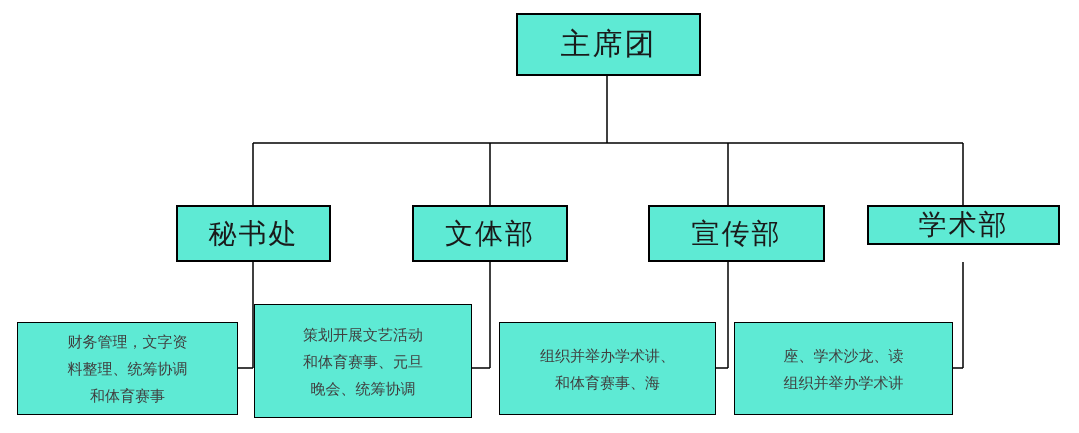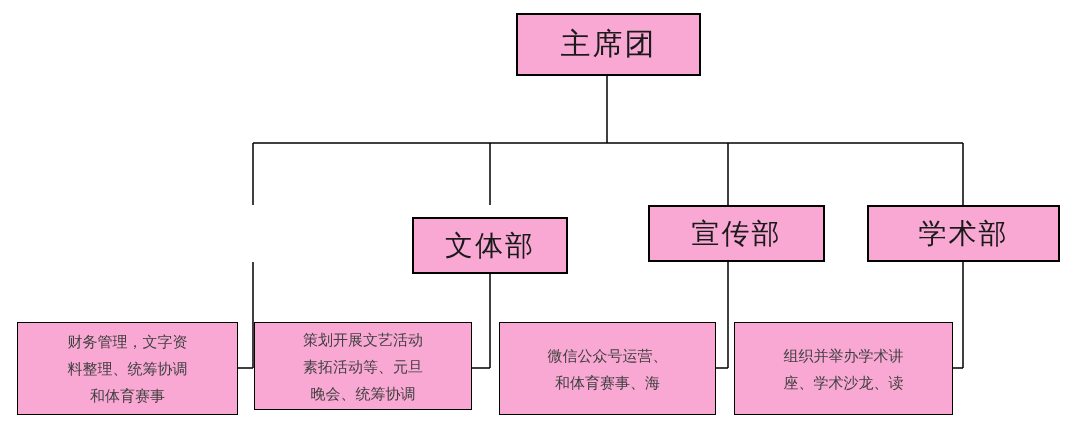--- a/index.html
+++ b/index.html
@@ -16,21 +16,21 @@
     overflow: hidden;
   }
   svg.lines {
     position: absolute;
     left: 0;
     top: 0;
     pointer-events: none;
   }
   .box {
     position: absolute;
-    background: #f9a8d4;
+    background: #5eead4;
     display: flex;
     flex-direction: column;
     align-items: center;
     justify-content: center;
     text-align: left;
     box-sizing: border-box;
     color: #1a1a1a;
   }
   .box.root {
     border: 2px solid #000000;
@@ -72,42 +72,43 @@
       <line x1="472" y1="368" x2="490" y2="368"></line>
       <line x1="728" y1="262" x2="728" y2="368"></line>
       <line x1="716" y1="368" x2="728" y2="368"></line>
       <line x1="963" y1="262" x2="963" y2="368"></line>
       <line x1="953" y1="368" x2="963" y2="368"></line>
     </g>
   </svg>
 
   <div class="box root" style="left:516px; top:13px; width:185px; height:63px;">主席团</div>
 
+  <div class="box dept" style="left:176px; top:205px; width:155px; height:57px;">秘书处</div>
 
-  <div class="box dept" style="left:412px; top:205px; width:156px; height:57px;margin-top:12px;">文体部</div>
+  <div class="box dept" style="left:412px; top:205px; width:156px; height:57px;">文体部</div>
 
   <div class="box dept" style="left:640px; top:205px; width:177px; height:57px;margin-left:8px;">宣传部</div>
 
-  <div class="box dept" style="left:867px; top:205px; width:193px; height:57px;">学术部</div>
+  <div class="box dept" style="left:867px; top:205px; width:193px; height:40px;">学术部</div>
 
   <div class="box desc" style="left:17px; top:322px; width:221px; height:93px;">
     <div>财务管理，文字资</div>
     <div>料整理、统筹协调</div>
     <div>和体育赛事</div>
   </div>
 
-  <div class="box desc" style="left:254px; top:322px; width:218px; height:88px;">
+  <div class="box desc" style="left:254px; top:304px; width:218px; height:114px;">
     <div>策划开展文艺活动</div>
-    <div>素拓活动等、元旦</div>
+    <div>和体育赛事、元旦</div>
     <div>晚会、统筹协调</div>
   </div>
 
   <div class="box desc" style="left:499px; top:322px; width:217px; height:93px;">
-    <div>微信公众号运营、</div>
+    <div>组织并举办学术讲、</div>
     <div>和体育赛事、海</div>
   </div>
 
   <div class="box desc" style="left:734px; top:322px; width:219px; height:93px;">
+    <div>座、学术沙龙、读</div>
     <div>组织并举办学术讲</div>
-    <div>座、学术沙龙、读</div>
   </div>
 
 </div>
 
 </body></html>

